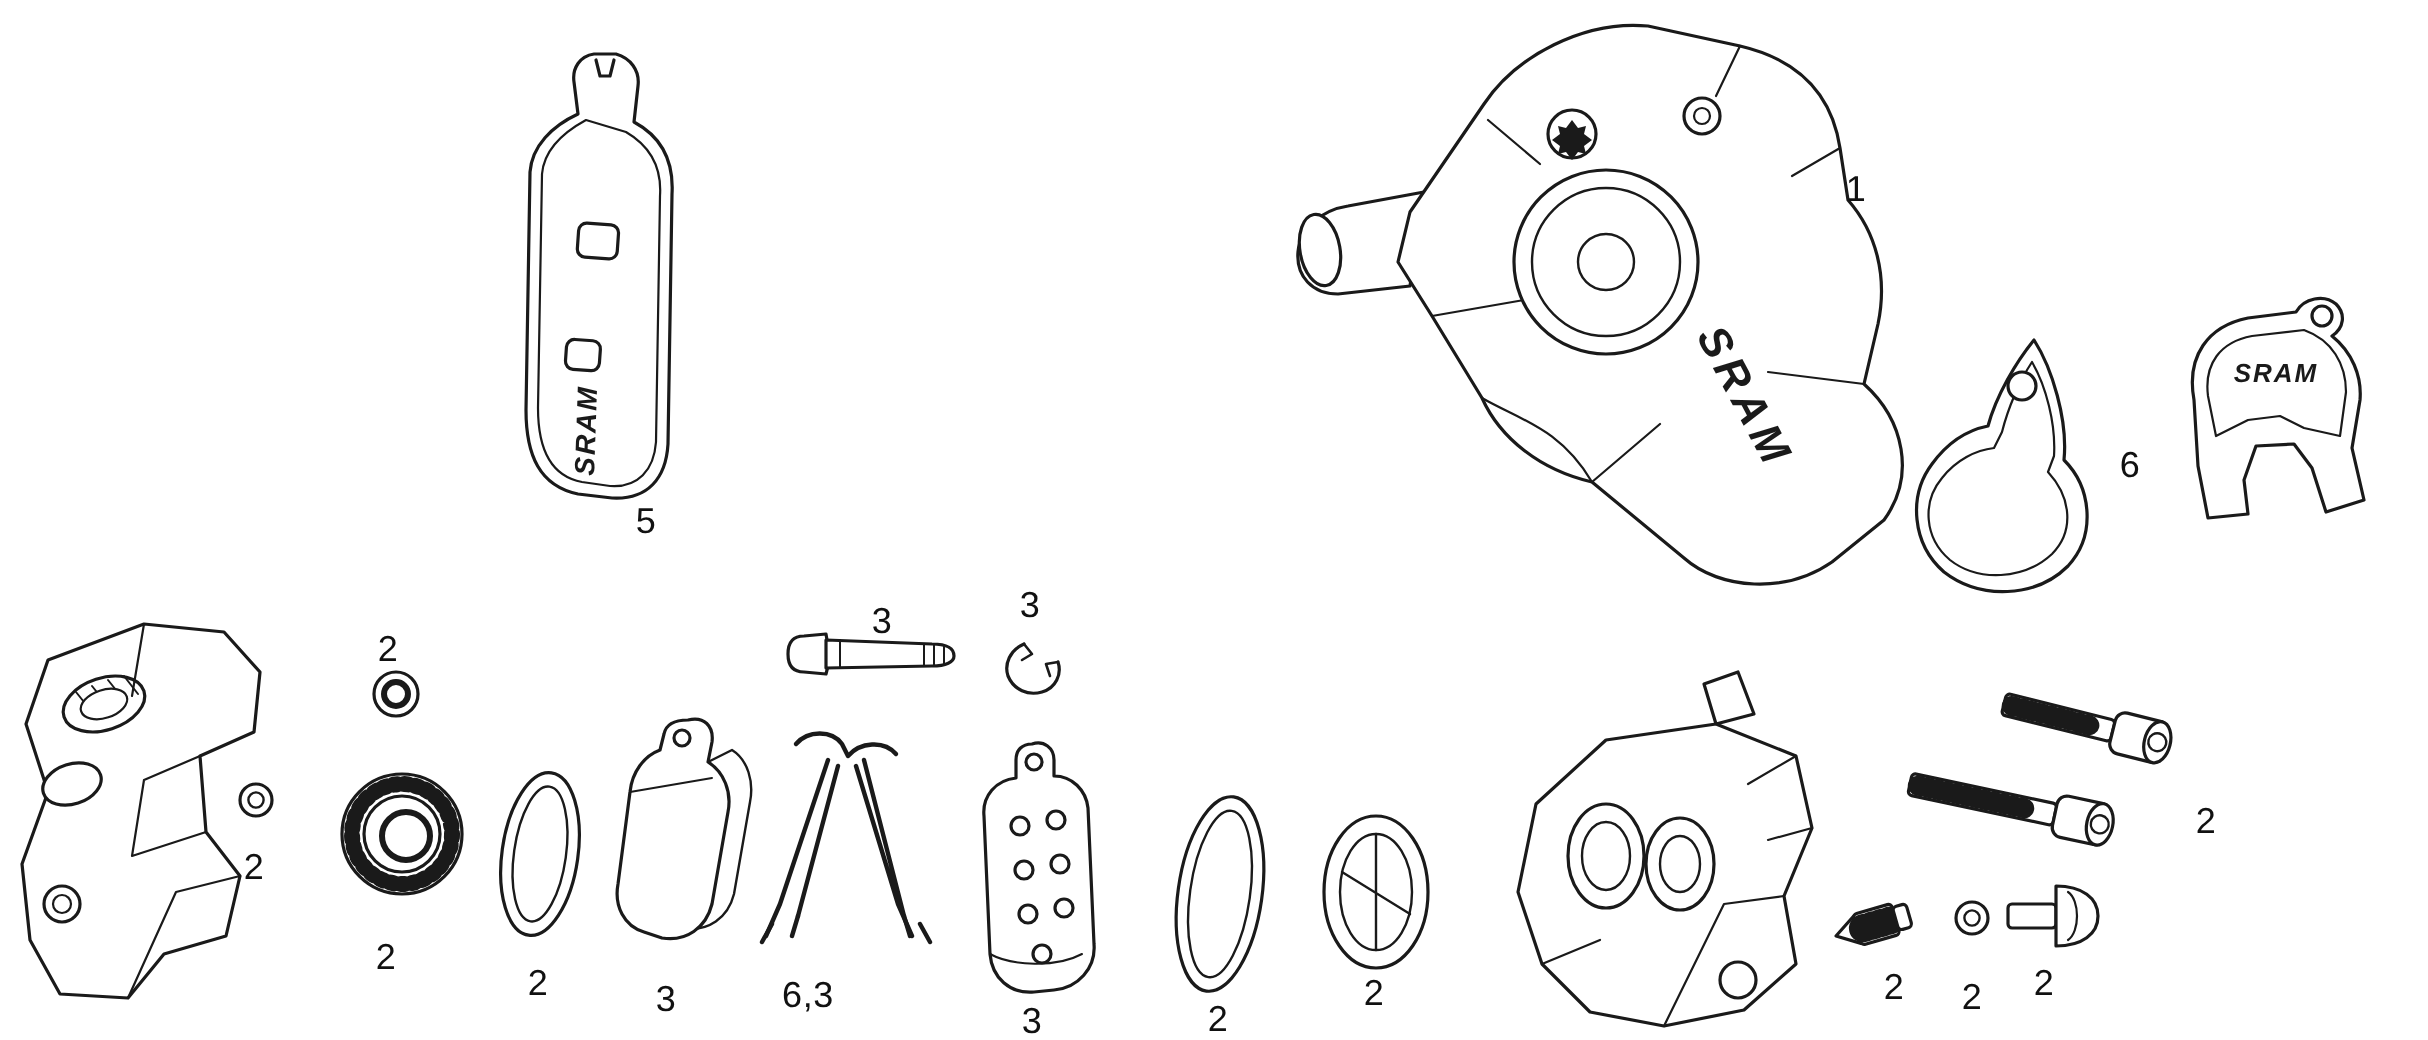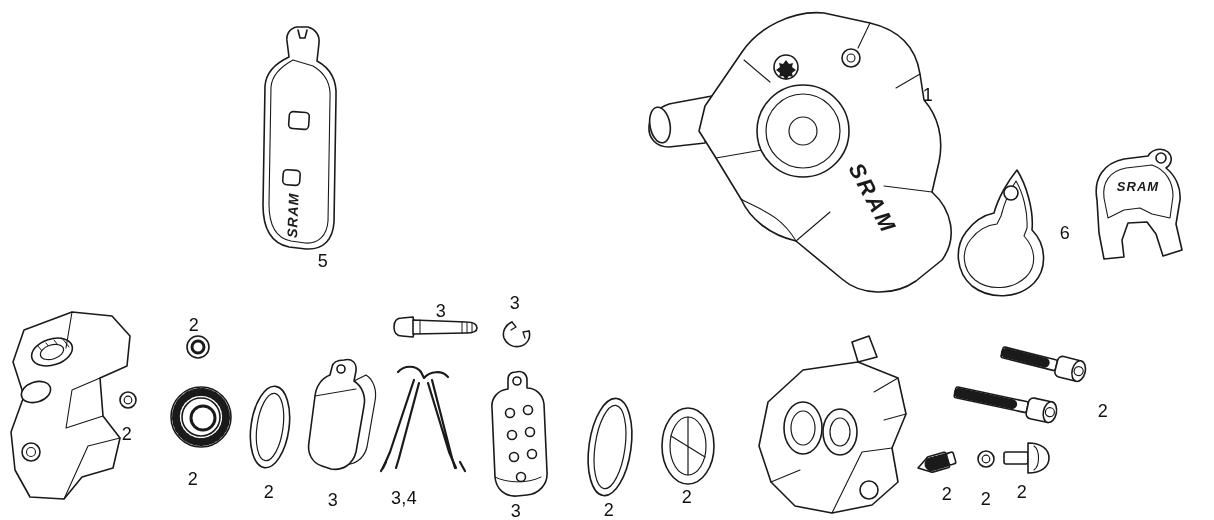--- a/index.html
+++ b/index.html
@@ -199,21 +199,21 @@
   <div class="callout" style="left:928px;top:95px">1</div>
   <div class="callout" style="left:323px;top:261px">5</div>
   <div class="callout" style="left:1065px;top:233px">6</div>
   <div class="callout" style="left:194px;top:325px">2</div>
   <div class="callout" style="left:127px;top:434px">2</div>
   <div class="callout" style="left:193px;top:479px">2</div>
   <div class="callout" style="left:269px;top:492px">2</div>
   <div class="callout" style="left:441px;top:311px">3</div>
   <div class="callout" style="left:515px;top:303px">3</div>
   <div class="callout" style="left:333px;top:500px">3</div>
-  <div class="callout" style="left:404px;top:498px">3,4</div>
+  <div class="callout" style="left:404px;top:498px">6,3</div>
   <div class="callout" style="left:516px;top:511px">3</div>
   <div class="callout" style="left:609px;top:510px">2</div>
   <div class="callout" style="left:687px;top:497px">2</div>
   <div class="callout" style="left:1103px;top:411px">2</div>
   <div class="callout" style="left:947px;top:494px">2</div>
   <div class="callout" style="left:986px;top:499px">2</div>
   <div class="callout" style="left:1022px;top:492px">2</div>
 
 </div>
 

